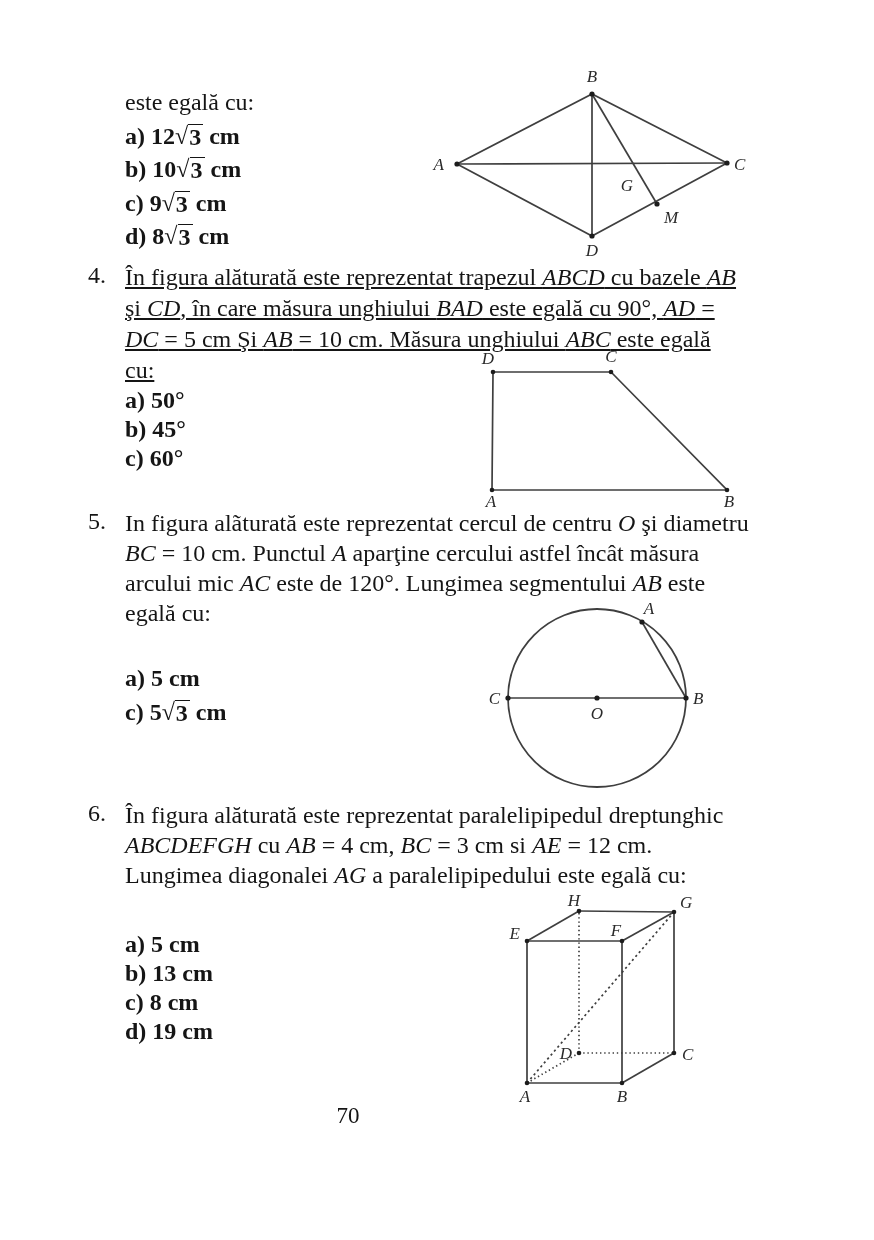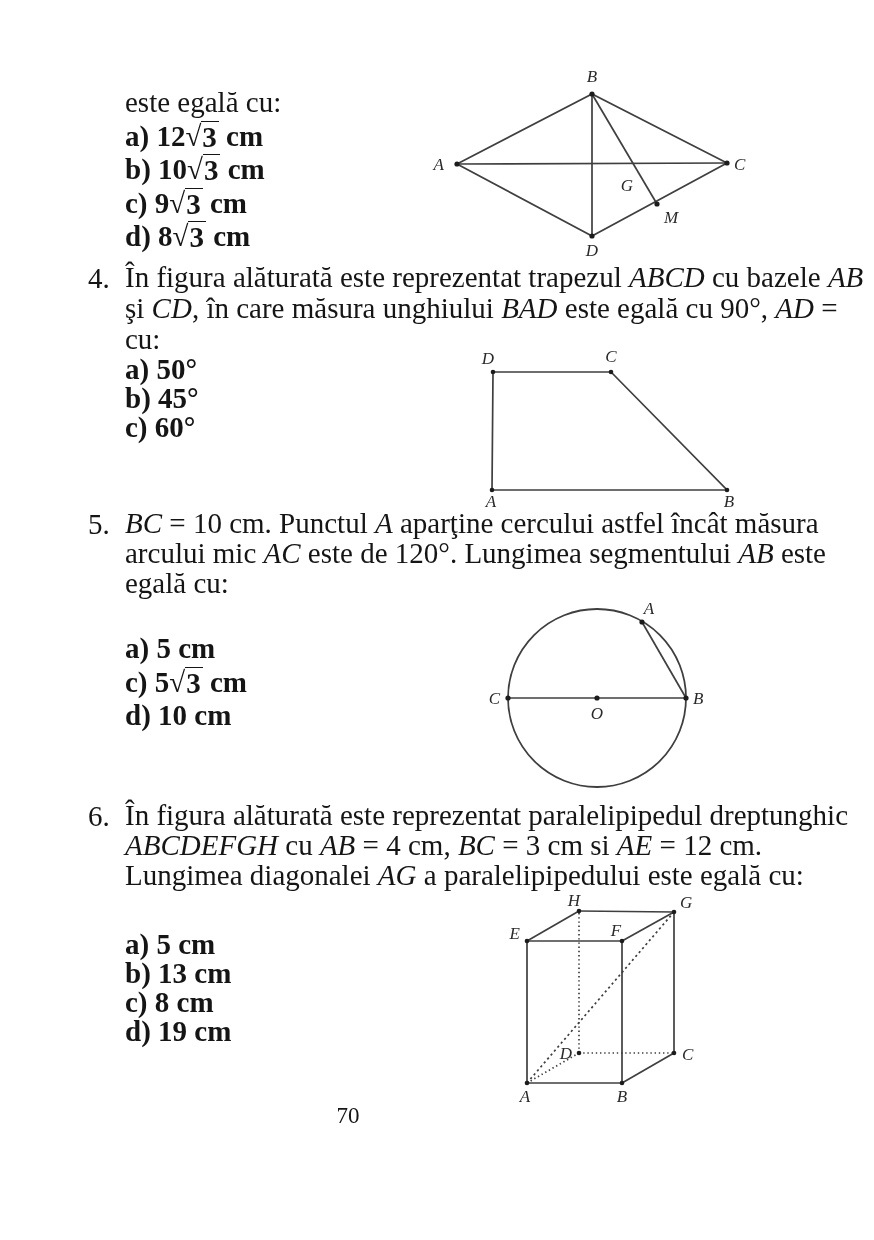--- a/index.html
+++ b/index.html
@@ -2,32 +2,32 @@
 <html><head>
 <meta charset="utf-8">
 <style>
   html,body { margin:0; padding:0; background:#e8e8e8; }
   .page {
     position:relative; width:874px; height:1240px; margin:0 auto;
     background:#ffffff; color:#151515; overflow:hidden;
     font-family:"Liberation Serif", serif;
   }
   .abs { position:absolute; }
-  .txt { font-size:29px; }
+  .txt { font-size:24px; }
   .q3block { left:125px; top:86px; line-height:33.5px; }
   .problem { left:88px; }
   .pnum { position:absolute; left:0; top:0; }
   .ptext { margin-left:37px; width:700px; }
   .pline { white-space:nowrap; }
   .opts div { white-space:nowrap;font-weight:bold; }
   .v { font-style:italic; }
   .sq { white-space:nowrap; }
   .rd { display:inline-block; border-top:1.6px solid #151515; padding:0 2px 0 1px; line-height:1.05; transform:translateY(1px); }
   .q4 { top:262px; }
-  .q4 .ptext { line-height:31px; }
+  .q4 .ptext { line-height:31px;text-decoration:underline; }
   .q4 .opts { margin-left:37px; line-height:29px; }
   .q5 { top:508px; }
   .q5 .ptext { line-height:30px; }
   .q5 .opts { margin-left:37px; margin-top:34px; line-height:33.5px; }
   .q6 { top:800px; }
   .q6 .ptext { line-height:30px; }
   .q6 .opts { margin-left:37px; margin-top:40px; line-height:29px; }
   .pageno { left:0; top:1103px; width:696px; text-align:center; font-size:23px;font-family:Liberation Serif, serif; }
   svg text { font-family:"Liberation Serif", serif; font-style:italic; font-size:17px; fill:#2a2a2a; }
   svg .geo { stroke:#3f3f3f; stroke-width:1.7; fill:none; }
@@ -66,20 +66,21 @@
     <text x="162" y="196" text-anchor="middle">D</text>
     <text x="197" y="131" text-anchor="middle">G</text>
     <text x="241" y="163" text-anchor="middle">M</text>
   </svg>
 
   <div class="abs txt problem q4">
     <span class="pnum">4.</span>
     <div class="ptext">
       <div class="pline">În figura alăturată este reprezentat trapezul <span class="v">ABCD</span> cu bazele <span class="v">AB</span></div>
       <div class="pline">şi <span class="v">CD</span>, în care măsura unghiului <span class="v">BAD</span> este egală cu 90°, <span class="v">AD</span> =</div>
+      <div class="pline"><span class="v">DC</span> = 5 cm Şi <span class="v">AB</span> = 10 cm. Măsura unghiului <span class="v">ABC</span> este egală</div>
       <div class="pline">cu:</div>
     </div>
     <div class="opts">
       <div>a) 50°</div>
       <div>b) 45°</div>
       <div>c) 60°</div>
     </div>
   </div>
 
   <svg class="abs" style="left:455px; top:348px;" width="300" height="160" viewBox="0 0 300 160">
@@ -92,28 +93,28 @@
     <circle class="dot" cx="272" cy="142" r="2.3"></circle>
     <text x="33" y="16" text-anchor="middle">D</text>
     <text x="156" y="14" text-anchor="middle">C</text>
     <text x="36" y="159" text-anchor="middle">A</text>
     <text x="274" y="159" text-anchor="middle">B</text>
   </svg>
 
   <div class="abs txt problem q5">
     <span class="pnum">5.</span>
     <div class="ptext">
+      <div class="pline">In figura alãturată este reprezentat cercul de centru <span class="v">O</span> şi diametru</div>
       <div class="pline"><span class="v">BC</span> = 10 cm. Punctul <span class="v">A</span> aparţine cercului astfel încât măsura</div>
       <div class="pline">arcului mic <span class="v">AC</span> este de 120°. Lungimea segmentului <span class="v">AB</span> este</div>
       <div class="pline">egală cu:</div>
     </div>
     <div class="opts">
       <div>a) 5 cm</div>
       <div>c) 5<span class="sq">√<span class="rd">3</span></span> cm</div>
-      <div>d) 10 cm</div>
     </div>
   </div>
 
   <svg class="abs" style="left:486px; top:592px;" width="224" height="214" viewBox="0 0 224 214">
     <g class="geo">
       <circle cx="111" cy="106" r="89" stroke-width="1.8"></circle>
       <line x1="22" y1="106" x2="200" y2="106"></line>
       <line x1="156" y1="30" x2="200" y2="106"></line>
     </g>
     <circle class="dot" cx="22" cy="106" r="2.6"></circle>

